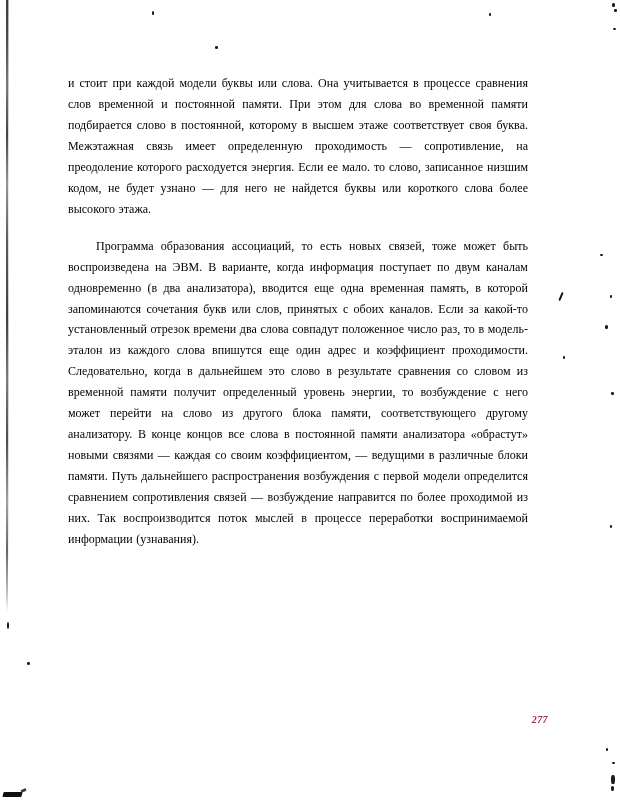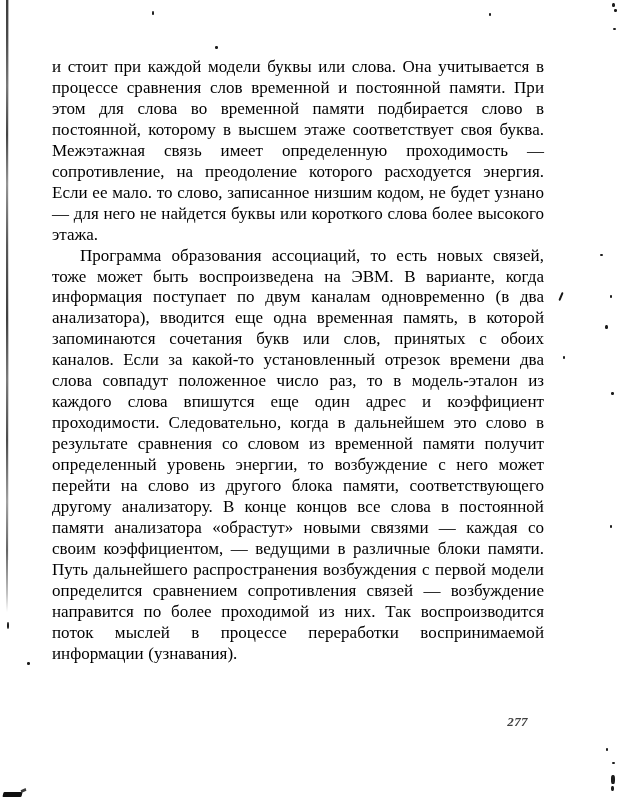--- a/index.html
+++ b/index.html
@@ -61,48 +61,48 @@
   }
 
   
   .text-column {
     position: absolute;
     left: 52px;
     top: 57px;
     width: 492px;
   }
   .para {
-    margin: 0;
+    margin: 16px;
     text-align: justify;
     text-justify: inter-word;
     text-indent: 28px;
-    font-size: 17px;
+    font-size: 12px;
     line-height: 20.95px;
     color: #0a0a0a;
     letter-spacing: 0.02px;
     word-spacing: 0.4px;
     -webkit-font-smoothing: none;
   }
   .para.first { text-indent: 0; }
   .para + .para { margin-top: 0; }
 
   
   .text-column { filter: contrast(1.12) saturate(0); }
 
   
   .folio {
     position: absolute;
-    left: 36px;
+    left: 56px;
     top: 714px;
     width: 492px;
     text-align: right;
-    font-size: 13px;
+    font-size: 10px;
     font-weight: bold;
     font-style: italic;
-    color: #404040;
+    color: #be185d;
     letter-spacing: 0.4px;
   }
 
   
   .speck {
     position: absolute;
     background: #1d1d1d;
     border-radius: 40%;
   }
   .blob-bl {

